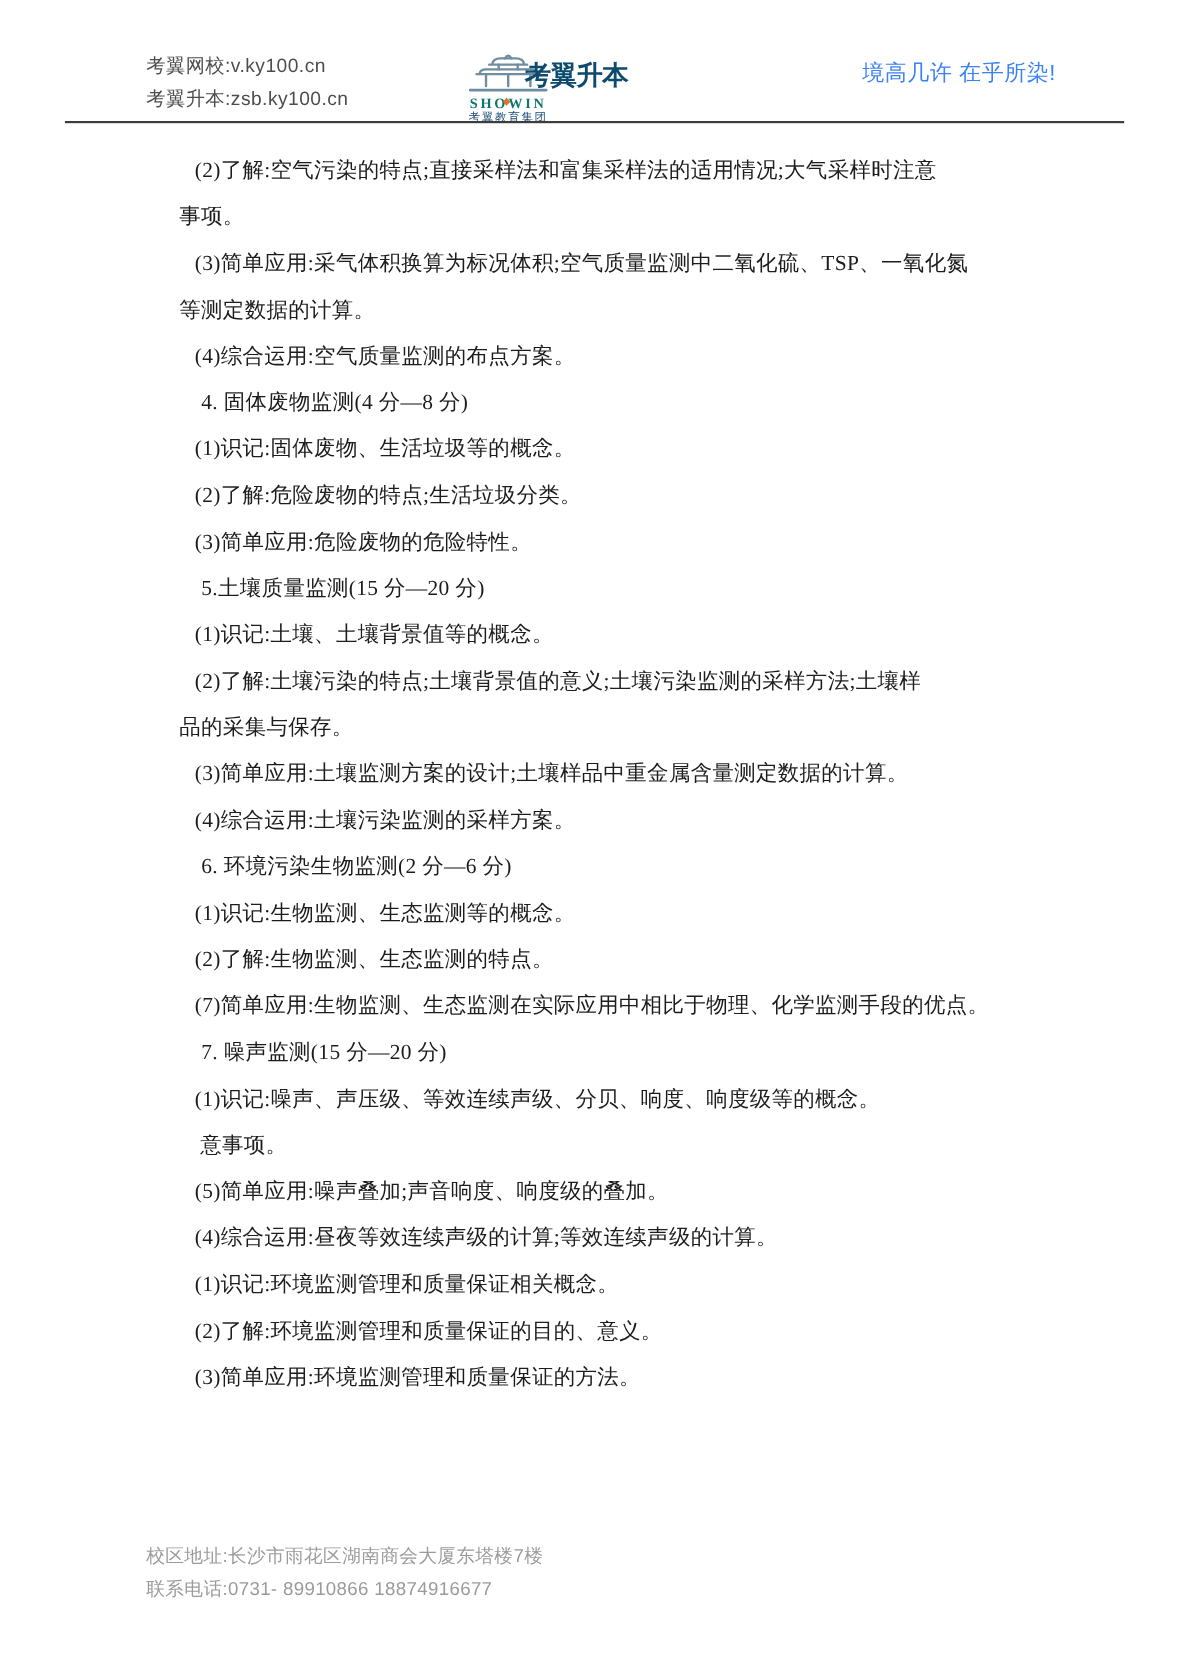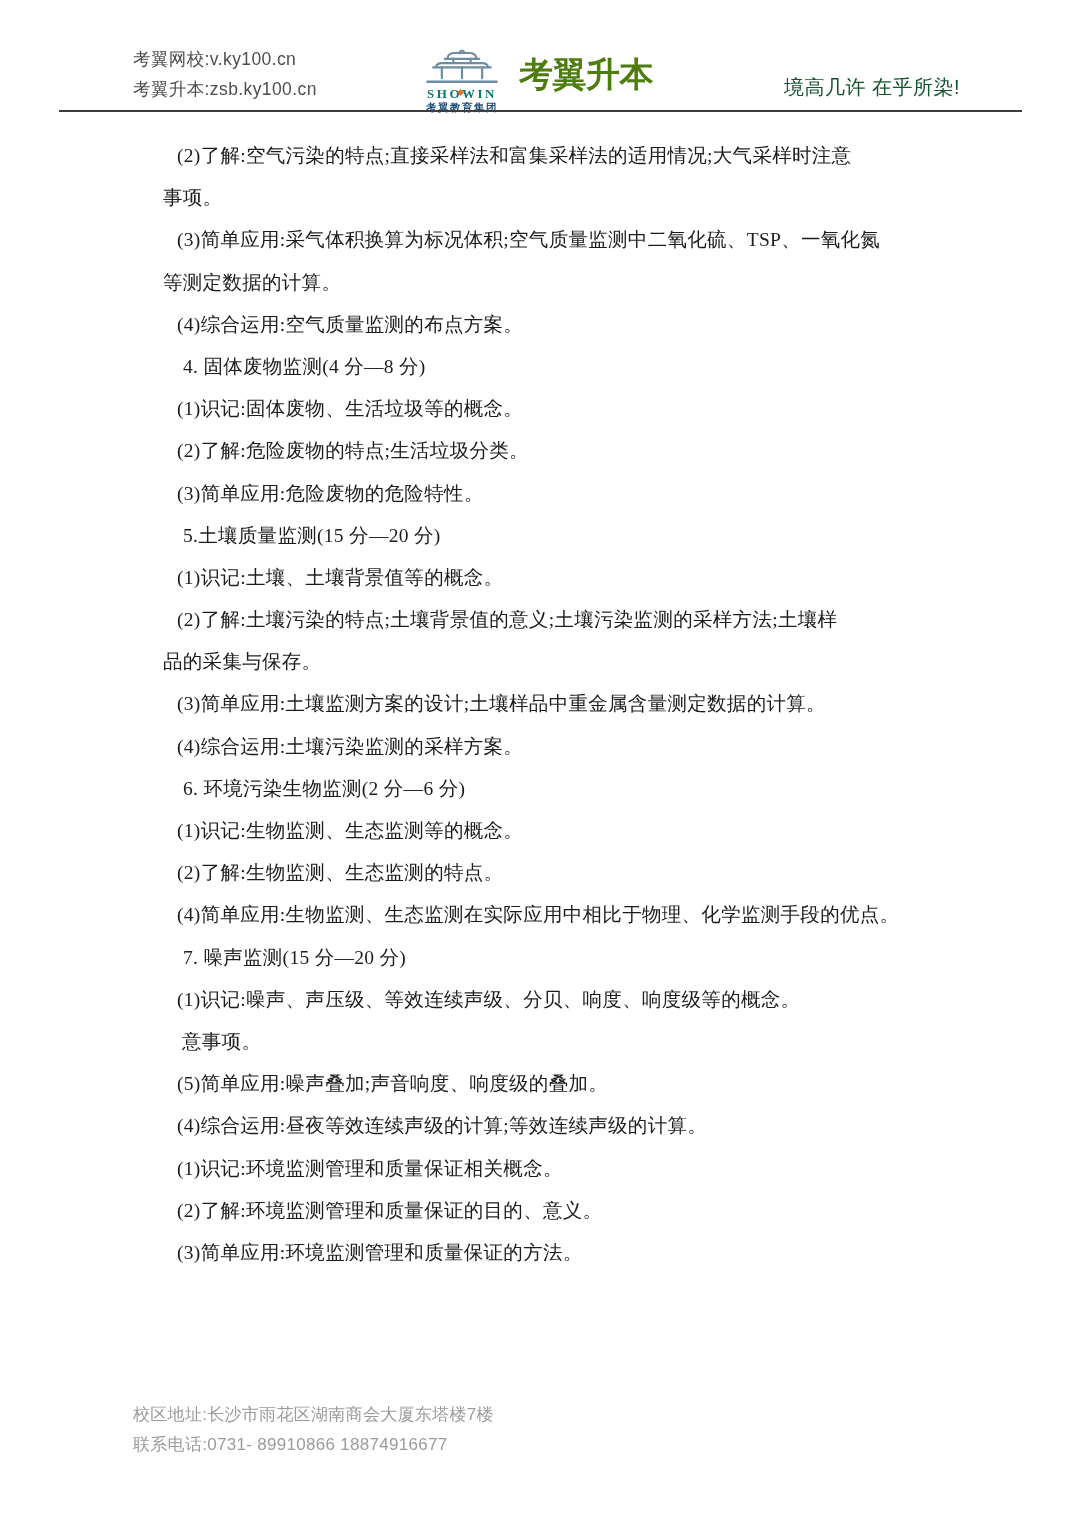--- a/index.html
+++ b/index.html
@@ -25,32 +25,32 @@
     font-size:13px;font-weight:700;color:#0f766e;letter-spacing:2.5px;
     line-height:15px;white-space:nowrap;
   }
   .o-accent{
     position:absolute;left:34px;top:4px;width:5px;height:5px;
     background:#d2691e;transform:rotate(45deg);opacity:.9;
   }
   .group{
     font-family:"Liberation Sans","DejaVu Sans",sans-serif;
     font-size:10.5px;color:#1f4e79;letter-spacing:1.5px;
-    line-height:13px;white-space:nowrap;font-weight:700;
+    line-height:13px;white-space:nowrap;font-weight:400;
   }
   .brand-title{
-    position:absolute;left:519px;top:52px;
+    position:absolute;left:477px;top:52px;
     font-family:"Liberation Sans","DejaVu Sans",sans-serif;
-    font-size:34px;font-weight:800;color:#4d7c0f;
+    font-size:24px;font-weight:800;color:#0c4a6e;
     letter-spacing:-.5px;white-space:nowrap;
   }
   .slogan{
-    position:absolute;right:120px;top:74px;
+    position:absolute;right:120px;top:53px;
     font-family:"Liberation Sans","DejaVu Sans",sans-serif;
-    font-size:20px;color:#14532d;font-weight:500;
+    font-size:20px;color:#3b82f6;font-weight:500;
     letter-spacing:.5px;white-space:nowrap;text-align:right;
   }
   .divider{
     position:absolute;left:59px;top:110px;width:963px;height:2px;
     background:#3d3d3d;
   }
   
   .doc-body{
     position:absolute;left:163px;top:135px;width:800px;
     color:#1c1c1c;font-size:19.5px;letter-spacing:.3px;
@@ -122,21 +122,21 @@
       <div class="doc-line ind1">(3)简单应用:危险废物的危险特性。</div>
       <div class="doc-line ind2">5.土壤质量监测(15 分—20 分)</div>
       <div class="doc-line ind1">(1)识记:土壤、土壤背景值等的概念。</div>
       <div class="doc-line ind1">(2)了解:土壤污染的特点;土壤背景值的意义;土壤污染监测的采样方法;土壤样</div>
       <div class="doc-line ind0">品的采集与保存。</div>
       <div class="doc-line ind1">(3)简单应用:土壤监测方案的设计;土壤样品中重金属含量测定数据的计算。</div>
       <div class="doc-line ind1">(4)综合运用:土壤污染监测的采样方案。</div>
       <div class="doc-line ind2">6. 环境污染生物监测(2 分—6 分)</div>
       <div class="doc-line ind1">(1)识记:生物监测、生态监测等的概念。</div>
       <div class="doc-line ind1">(2)了解:生物监测、生态监测的特点。</div>
-      <div class="doc-line ind1">(4)简单应用:生物监测、生态监测在实际应用中相比于物理、化学监测手段的优点。</div>
+      <div class="doc-line ind1">(7)简单应用:生物监测、生态监测在实际应用中相比于物理、化学监测手段的优点。</div>
       <div class="doc-line ind2">7. 噪声监测(15 分—20 分)</div>
       <div class="doc-line ind1">(1)识记:噪声、声压级、等效连续声级、分贝、响度、响度级等的概念。</div>
       <div class="doc-line ind3">意事项。</div>
       <div class="doc-line ind1">(5)简单应用:噪声叠加;声音响度、响度级的叠加。</div>
       <div class="doc-line ind1">(4)综合运用:昼夜等效连续声级的计算;等效连续声级的计算。</div>
       <div class="doc-line ind1">(1)识记:环境监测管理和质量保证相关概念。</div>
       <div class="doc-line ind1">(2)了解:环境监测管理和质量保证的目的、意义。</div>
       <div class="doc-line ind1">(3)简单应用:环境监测管理和质量保证的方法。</div>
     </main>
 

